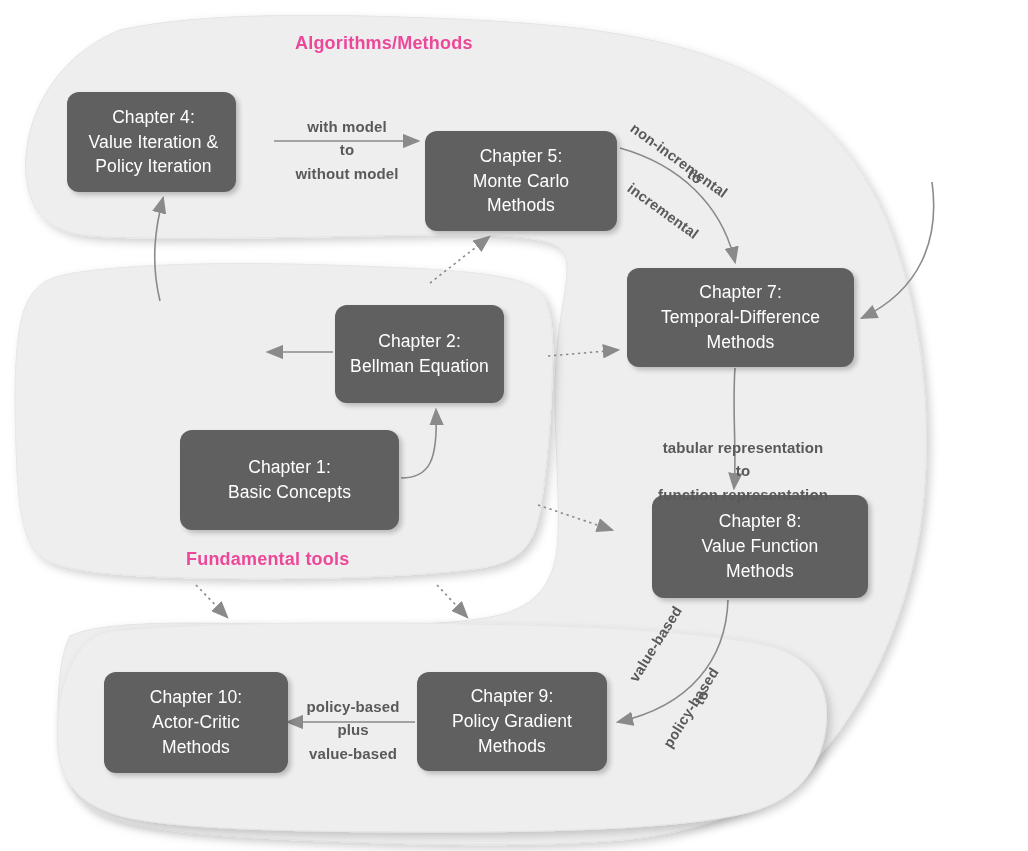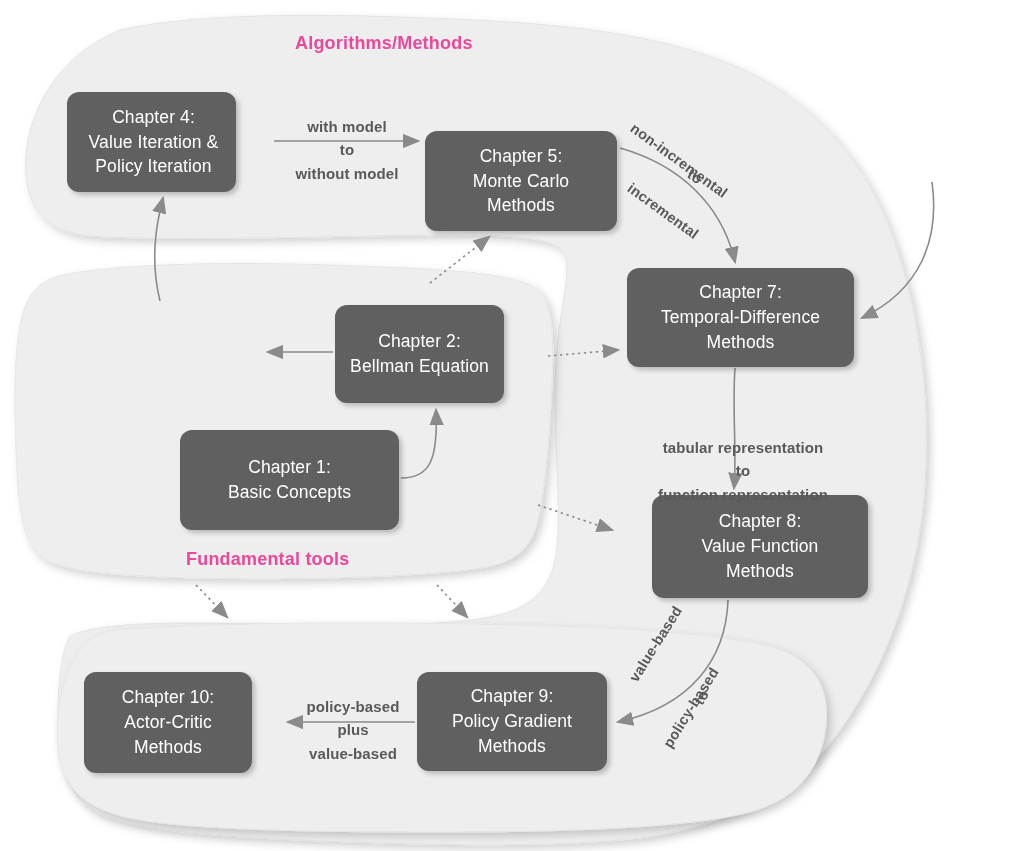--- a/index.html
+++ b/index.html
@@ -174,21 +174,21 @@
 Basic Concepts</div>
 
   <div class="node" style="left:640px;top:495px;width:216px;height:103px;margin-left:12px;">Chapter 8:
 Value Function
 Methods</div>
 
   <div class="node" style="left:417px;top:672px;width:190px;height:99px;">Chapter 9:
 Policy Gradient
 Methods</div>
 
-  <div class="node" style="left:84px;top:672px;width:168px;height:101px;">Chapter 10:
+  <div class="node" style="left:104px;top:672px;width:184px;height:101px;">Chapter 10:
 Actor-Critic
 Methods</div>
 
   <div class="edge-label" style="left:277px;top:115px;width:140px;">with model
 to
 without model</div>
 
   <div class="rot-label" style="left:637px;top:120px;transform:rotate(36deg);">non-incremental</div>
   <div class="rot-label" style="left:694px;top:166px;transform:rotate(36deg);">to</div>
   <div class="rot-label" style="left:634px;top:180px;transform:rotate(36deg);">incremental</div>

